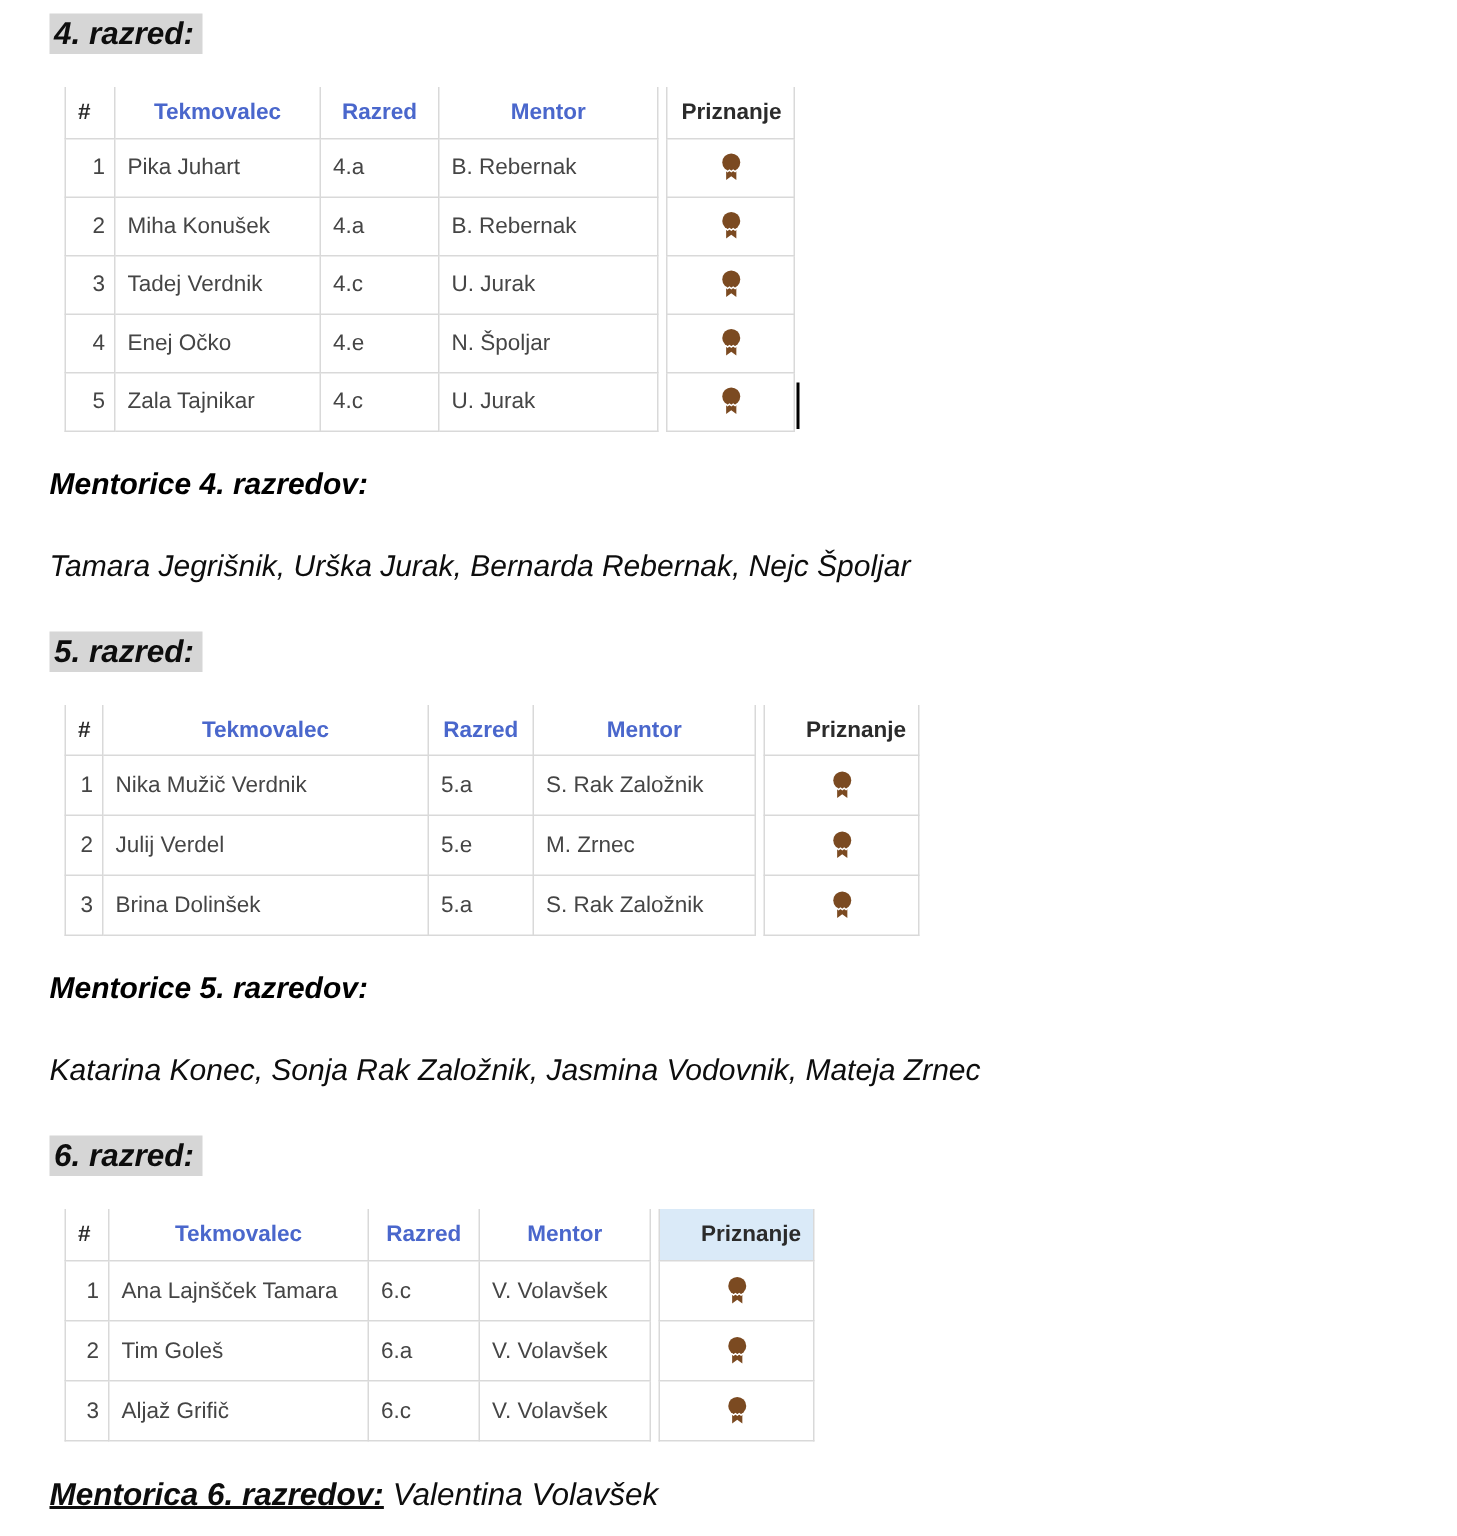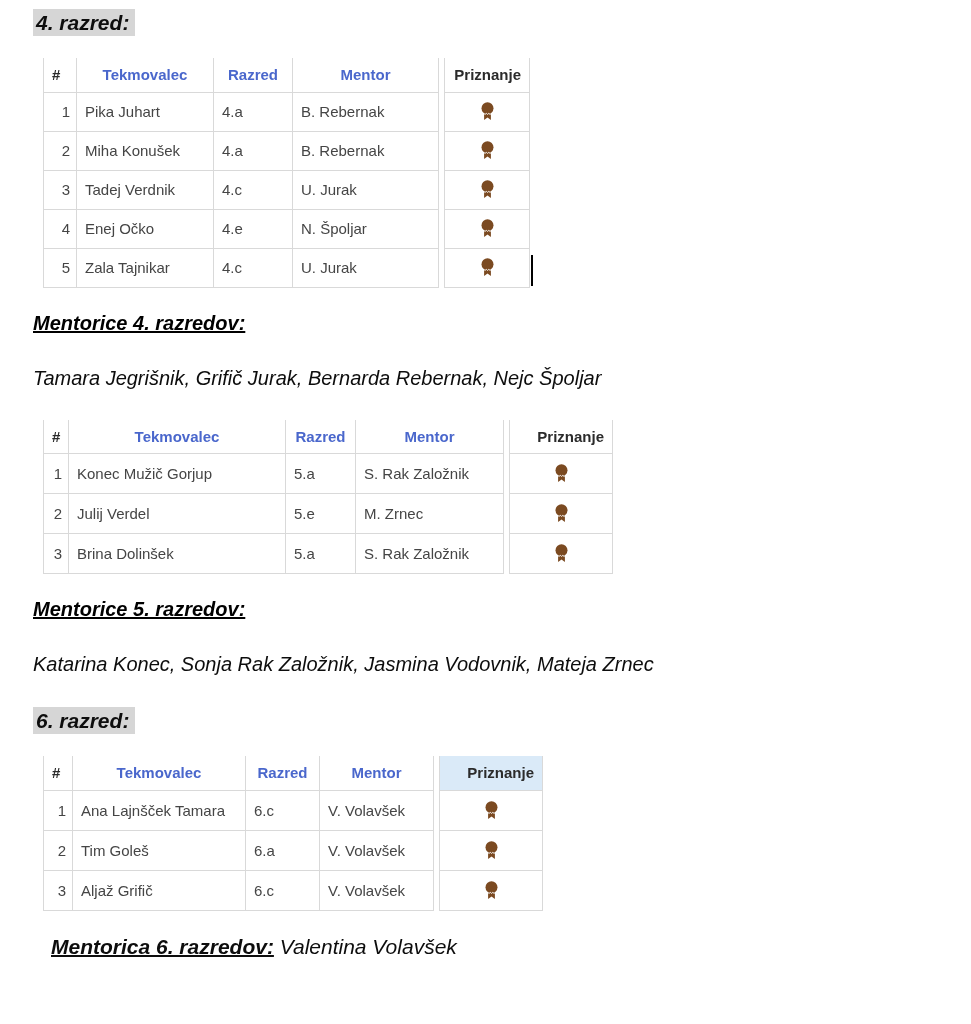--- a/index.html
+++ b/index.html
@@ -44,29 +44,29 @@
 
   
   .t1 .w-num{width:33px}  .t1 .w-tek{width:137px} .t1 .w-raz{width:79px} .t1 .w-men{width:146px} .p1 .w-priz{width:85px}
   .t2 .w-num{width:25px}  .t2 .w-tek{width:217px} .t2 .w-raz{width:70px} .t2 .w-men{width:148px} .p2 .w-priz{width:103px}
   .t3 .w-num{width:29px}  .t3 .w-tek{width:173px} .t3 .w-raz{width:74px} .t3 .w-men{width:114px} .p3 .w-priz{width:103px}
 
   
   .mentors-heading {
     margin: 0 0 32px 0;
     font-size: 20px; font-weight: bold; font-style: italic;
-    text-decoration: underline; text-decoration-thickness: 2px;
+    text-decoration-thickness: 2px;
     color: #000000;
   }
   .mentors {
     margin: 0 0 30px 0;
     font-size: 20px; font-style: italic; color: #0d0d0d;
   }
   .mentor-line { margin: 6px 0 0 0; font-size: 21px; font-style: italic; color: #0d0d0d; }
-  .mentor-line .label { font-weight: bold; text-decoration: underline; text-decoration-thickness: 2px; margin-left: 18px; }
+  .mentor-line .label { font-weight: bold; text-decoration: underline; text-decoration-thickness: 2px; }
 
   
   .medal { display: inline-block; vertical-align: middle; }
   .medal .fill { fill: #7b4a21; }
   .medal .band { stroke: #ffffff; stroke-width: 1; fill: none; }
 
   
   .caret { position: absolute; left: 531px; top: 255px; width: 2px; height: 31px; background: #000000; }
 </style>
 </head>
@@ -159,37 +159,38 @@
                 <path class="fill" d="M4.1 9.5 h6.8 V18 l-3.4-2.5 L4.1 18 Z"></path>
                 <circle class="fill" cx="7.5" cy="6.3" r="6"></circle>
                 <path class="band" d="M3.8 11.4 l1.25 1 1.25-1 1.25 1 1.25-1 1.25 1 1.25-1"></path>
               </svg></td>
           </tr>
       </tbody>
     </table>
   </div>
 
   <h3 class="mentors-heading">Mentorice 4. razredov:</h3>
-  <p class="mentors">Tamara Jegrišnik, Grifič Jurak, Bernarda Rebernak, Nejc Špoljar</p>
-
+  <p class="mentors">Tamara Jegrišnik, Urška Jurak, Bernarda Rebernak, Nejc Špoljar</p>
+
+  <h2 class="grade-heading"><span class="hl">5. razred:</span></h2>
 
   <div class="table-group">
     <table class="t2">
       <thead>
         <tr>
           <th class="dark col-num w-num">#</th>
           <th class="link w-tek">Tekmovalec</th>
           <th class="link w-raz">Razred</th>
           <th class="link w-men">Mentor</th>
         </tr>
       </thead>
       <tbody>
         <tr>
           <td class="col-num">1</td>
-          <td>Konec Mužič Gorjup</td>
+          <td>Nika Mužič Verdnik</td>
           <td class="val-center">5.a</td>
           <td>S. Rak Založnik</td>
         </tr>
         <tr>
           <td class="col-num">2</td>
           <td>Julij Verdel</td>
           <td class="val-center">5.e</td>
           <td>M. Zrnec</td>
         </tr>
         <tr>

